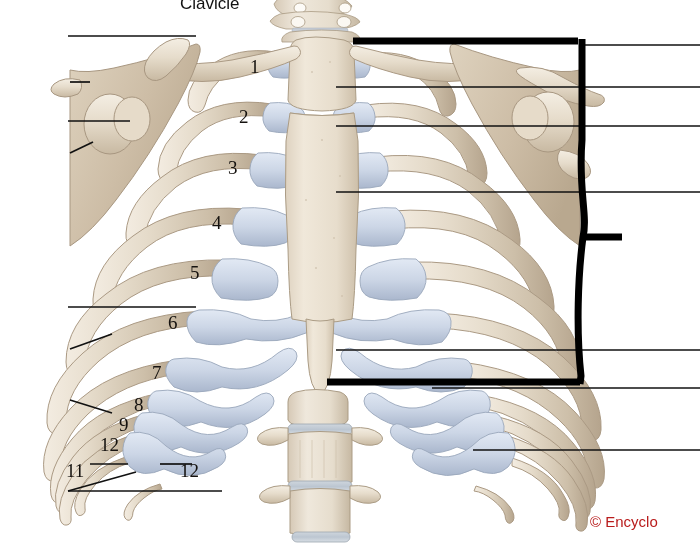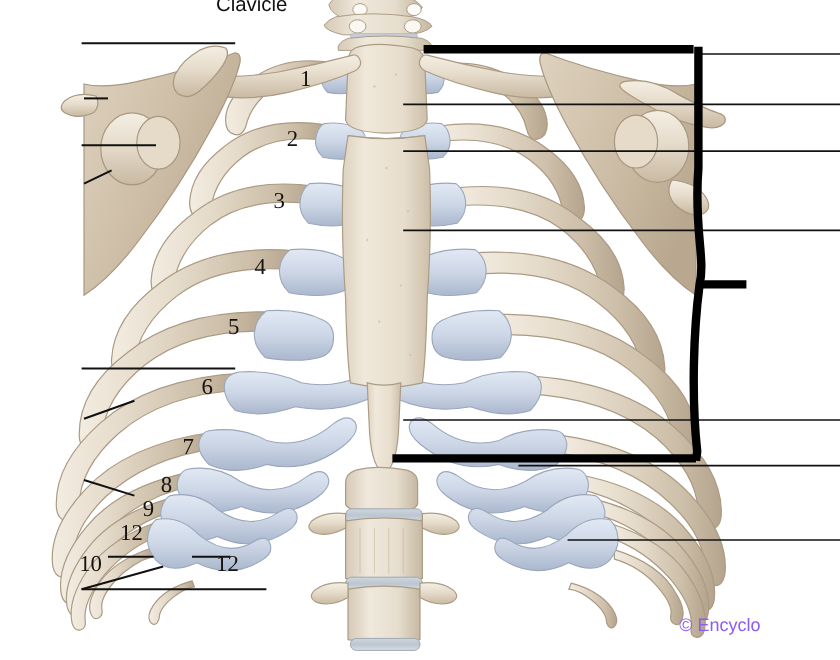--- a/index.html
+++ b/index.html
@@ -38,22 +38,23 @@
     font-family: "Liberation Sans", sans-serif;
     font-size: 17px;
     color: #111111;
     white-space: nowrap;
     font-weight: 400;
   }
   .credit-label {
     position: absolute;
     font-family: "Liberation Sans", sans-serif;
     font-size: 15px;
-    color: #8b5cf6;
+    color: #b91c1c;
     white-space: nowrap;
+    margin-left: 24px;
   }
 </style>
 </head>
 <body>
 
 <div id="stage">
 
   <svg id="figure-svg" viewBox="0 0 700 550">
     <defs>
       <linearGradient id="boneGrad" x1="0" y1="0" x2="1" y2="0">
@@ -281,21 +282,21 @@
       <div class="num-label" style="left: 250px; top: 57px;">1</div>
       <div class="num-label" style="left: 239px; top: 107px;">2</div>
       <div class="num-label" style="left: 228px; top: 158px;">3</div>
       <div class="num-label" style="left: 212px; top: 213px;">4</div>
       <div class="num-label" style="left: 190px; top: 263px;">5</div>
       <div class="num-label" style="left: 168px; top: 313px;">6</div>
       <div class="num-label" style="left: 152px; top: 363px;">7</div>
       <div class="num-label" style="left: 134px; top: 395px;">8</div>
       <div class="num-label" style="left: 119px; top: 415px;">9</div>
       <div class="num-label" style="left: 100px; top: 435px;">12</div>
-      <div class="num-label" style="left: 66px; top: 461px;">10</div>
+      <div class="num-label" style="left: 66px; top: 461px;">11</div>
       <div class="num-label" style="left: 180px; top: 461px;">12</div>
     </div>
 
   <div class="title-label" id="title-label" style="left:180px; top:-6px;">Clavicle</div>
 
   <div class="credit-label" id="credit-label" style="left:566px; top:513px;">© Encyclo</div>
 
 </div>
 
 </body></html>

